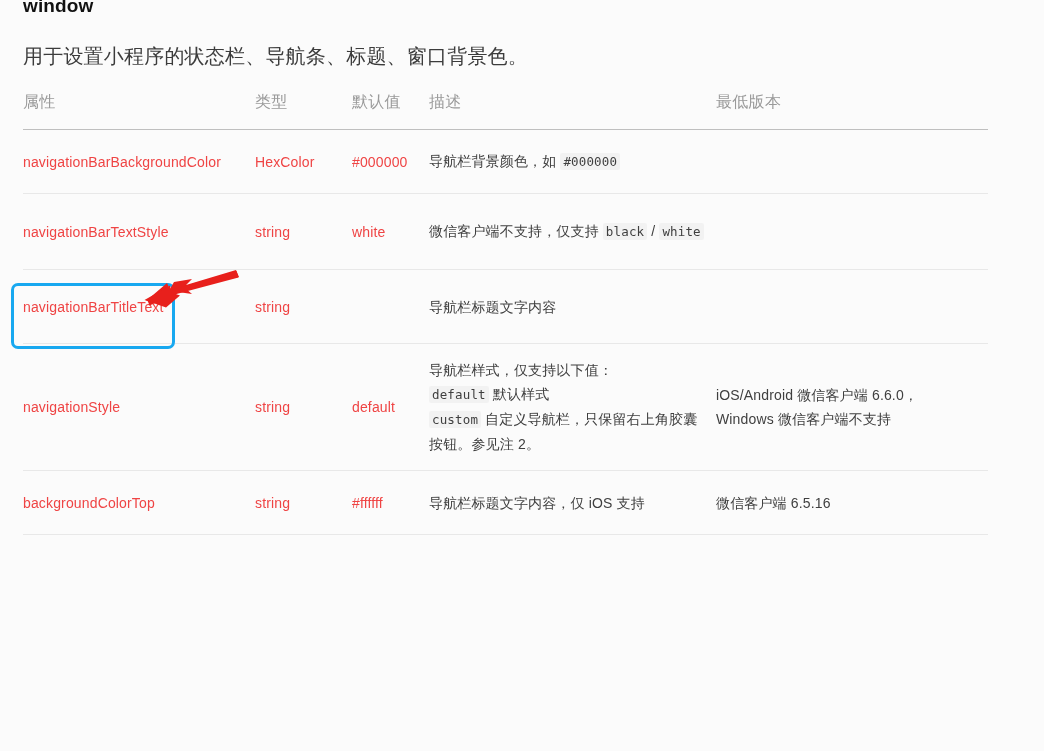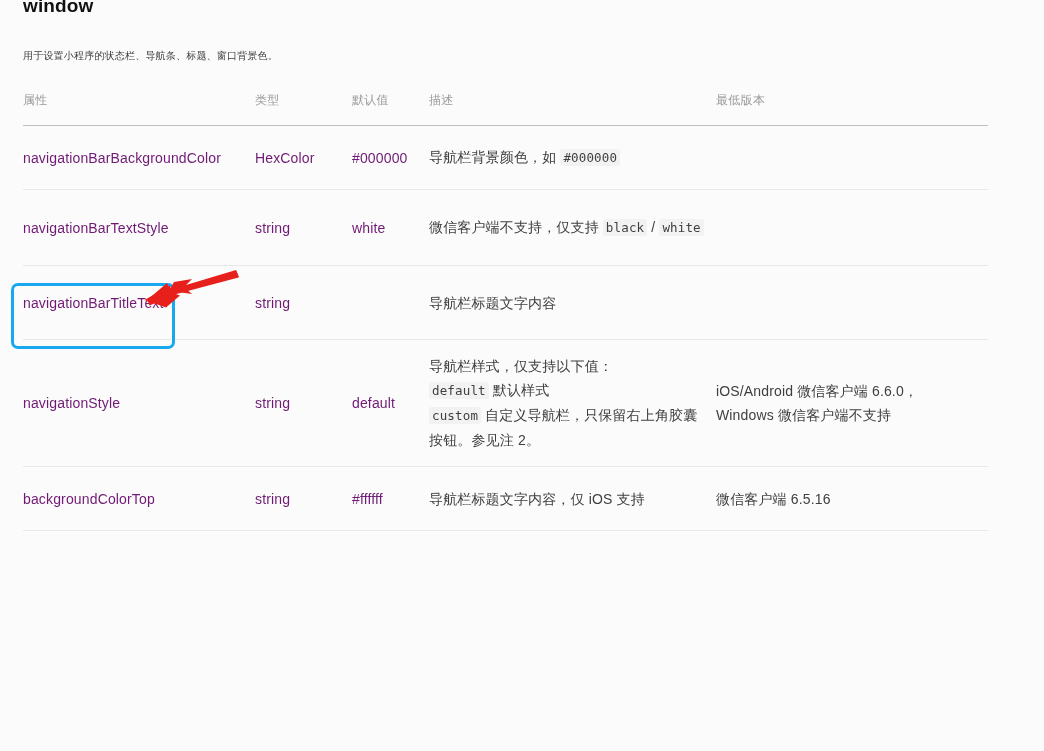--- a/index.html
+++ b/index.html
@@ -24,21 +24,21 @@
     font-size: 19px;
     font-weight: bold;
     color: #111111;
     letter-spacing: 0.1px;
     line-height: 28px;
   }
 
   .intro {
     position: absolute;
     left: 23px; top: 45px;
-    font-size: 10px;
+    font-size: 20px;
     color: #3c3c3c;
     line-height: 22px;
     letter-spacing: 0.2px;
   }
 
   
   .table-wrap {
     position: absolute;
     left: 23px; top: 92px;
     width: 965px;
@@ -49,31 +49,31 @@
     table-layout: fixed;
   }
   table.api col.c-attr { width: 232px; }
   table.api col.c-type { width: 97px; }
   table.api col.c-def  { width: 77px; }
   table.api col.c-desc { width: 287px; }
   table.api col.c-ver  { width: 272px; }
 
   table.api thead th {
     text-align: left;
-    font-size: 12px;
+    font-size: 16px;
     font-weight: normal;
     color: #9a9a9a;
     padding: 0 0 16px 0;
     border-bottom: 1px solid #bfbfbf;
     vertical-align: top;
     letter-spacing: 0.3px;
   }
   table.api tbody td {
     font-size: 14px;
-    color: #701a75;
+    color: #ef4444;
     padding: 14px 10px 14px 0;
     border-bottom: 1px solid #e8e8e8;
     vertical-align: middle;
     line-height: 24px;
     letter-spacing: 0.15px;
   }
   table.api tbody tr:last-child td { border-bottom: 1px solid #e8e8e8; }
   table.api tbody td.cell-attr { padding-left: 0px; }
   table.api tbody td.cell-desc { color: #3f3f3f; }
   table.api tbody td.cell-ver  { color: #3f3f3f; }

